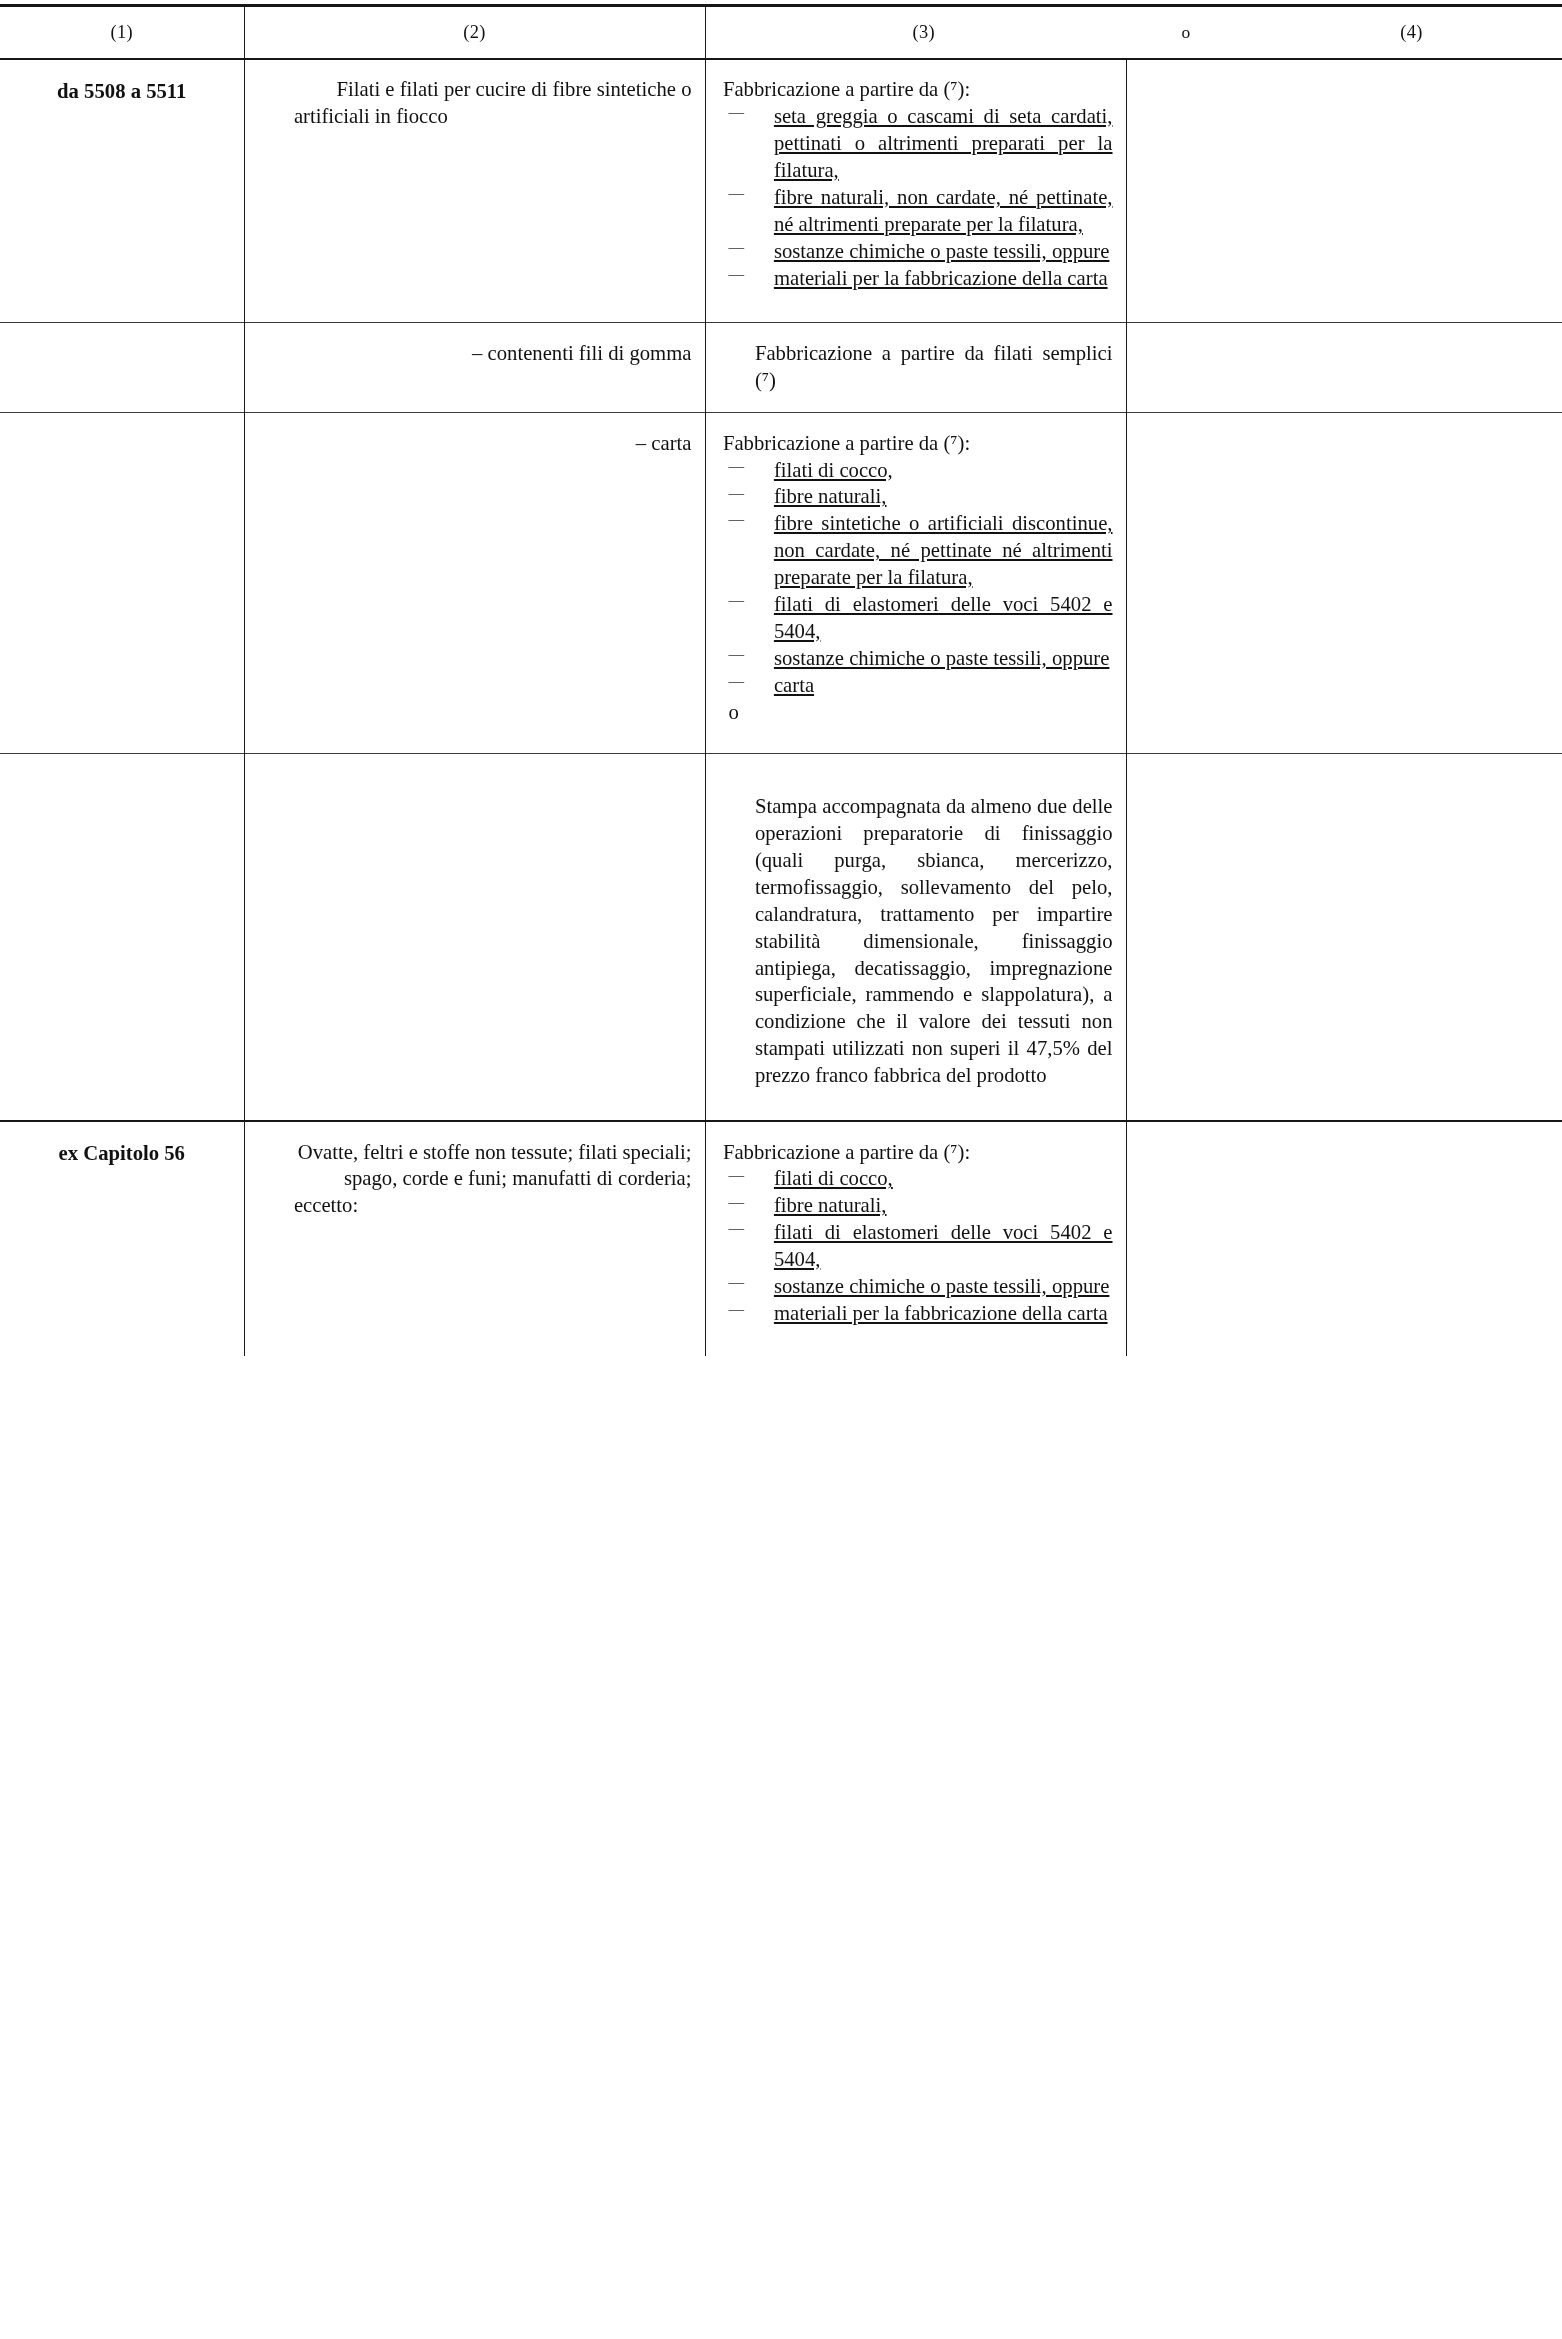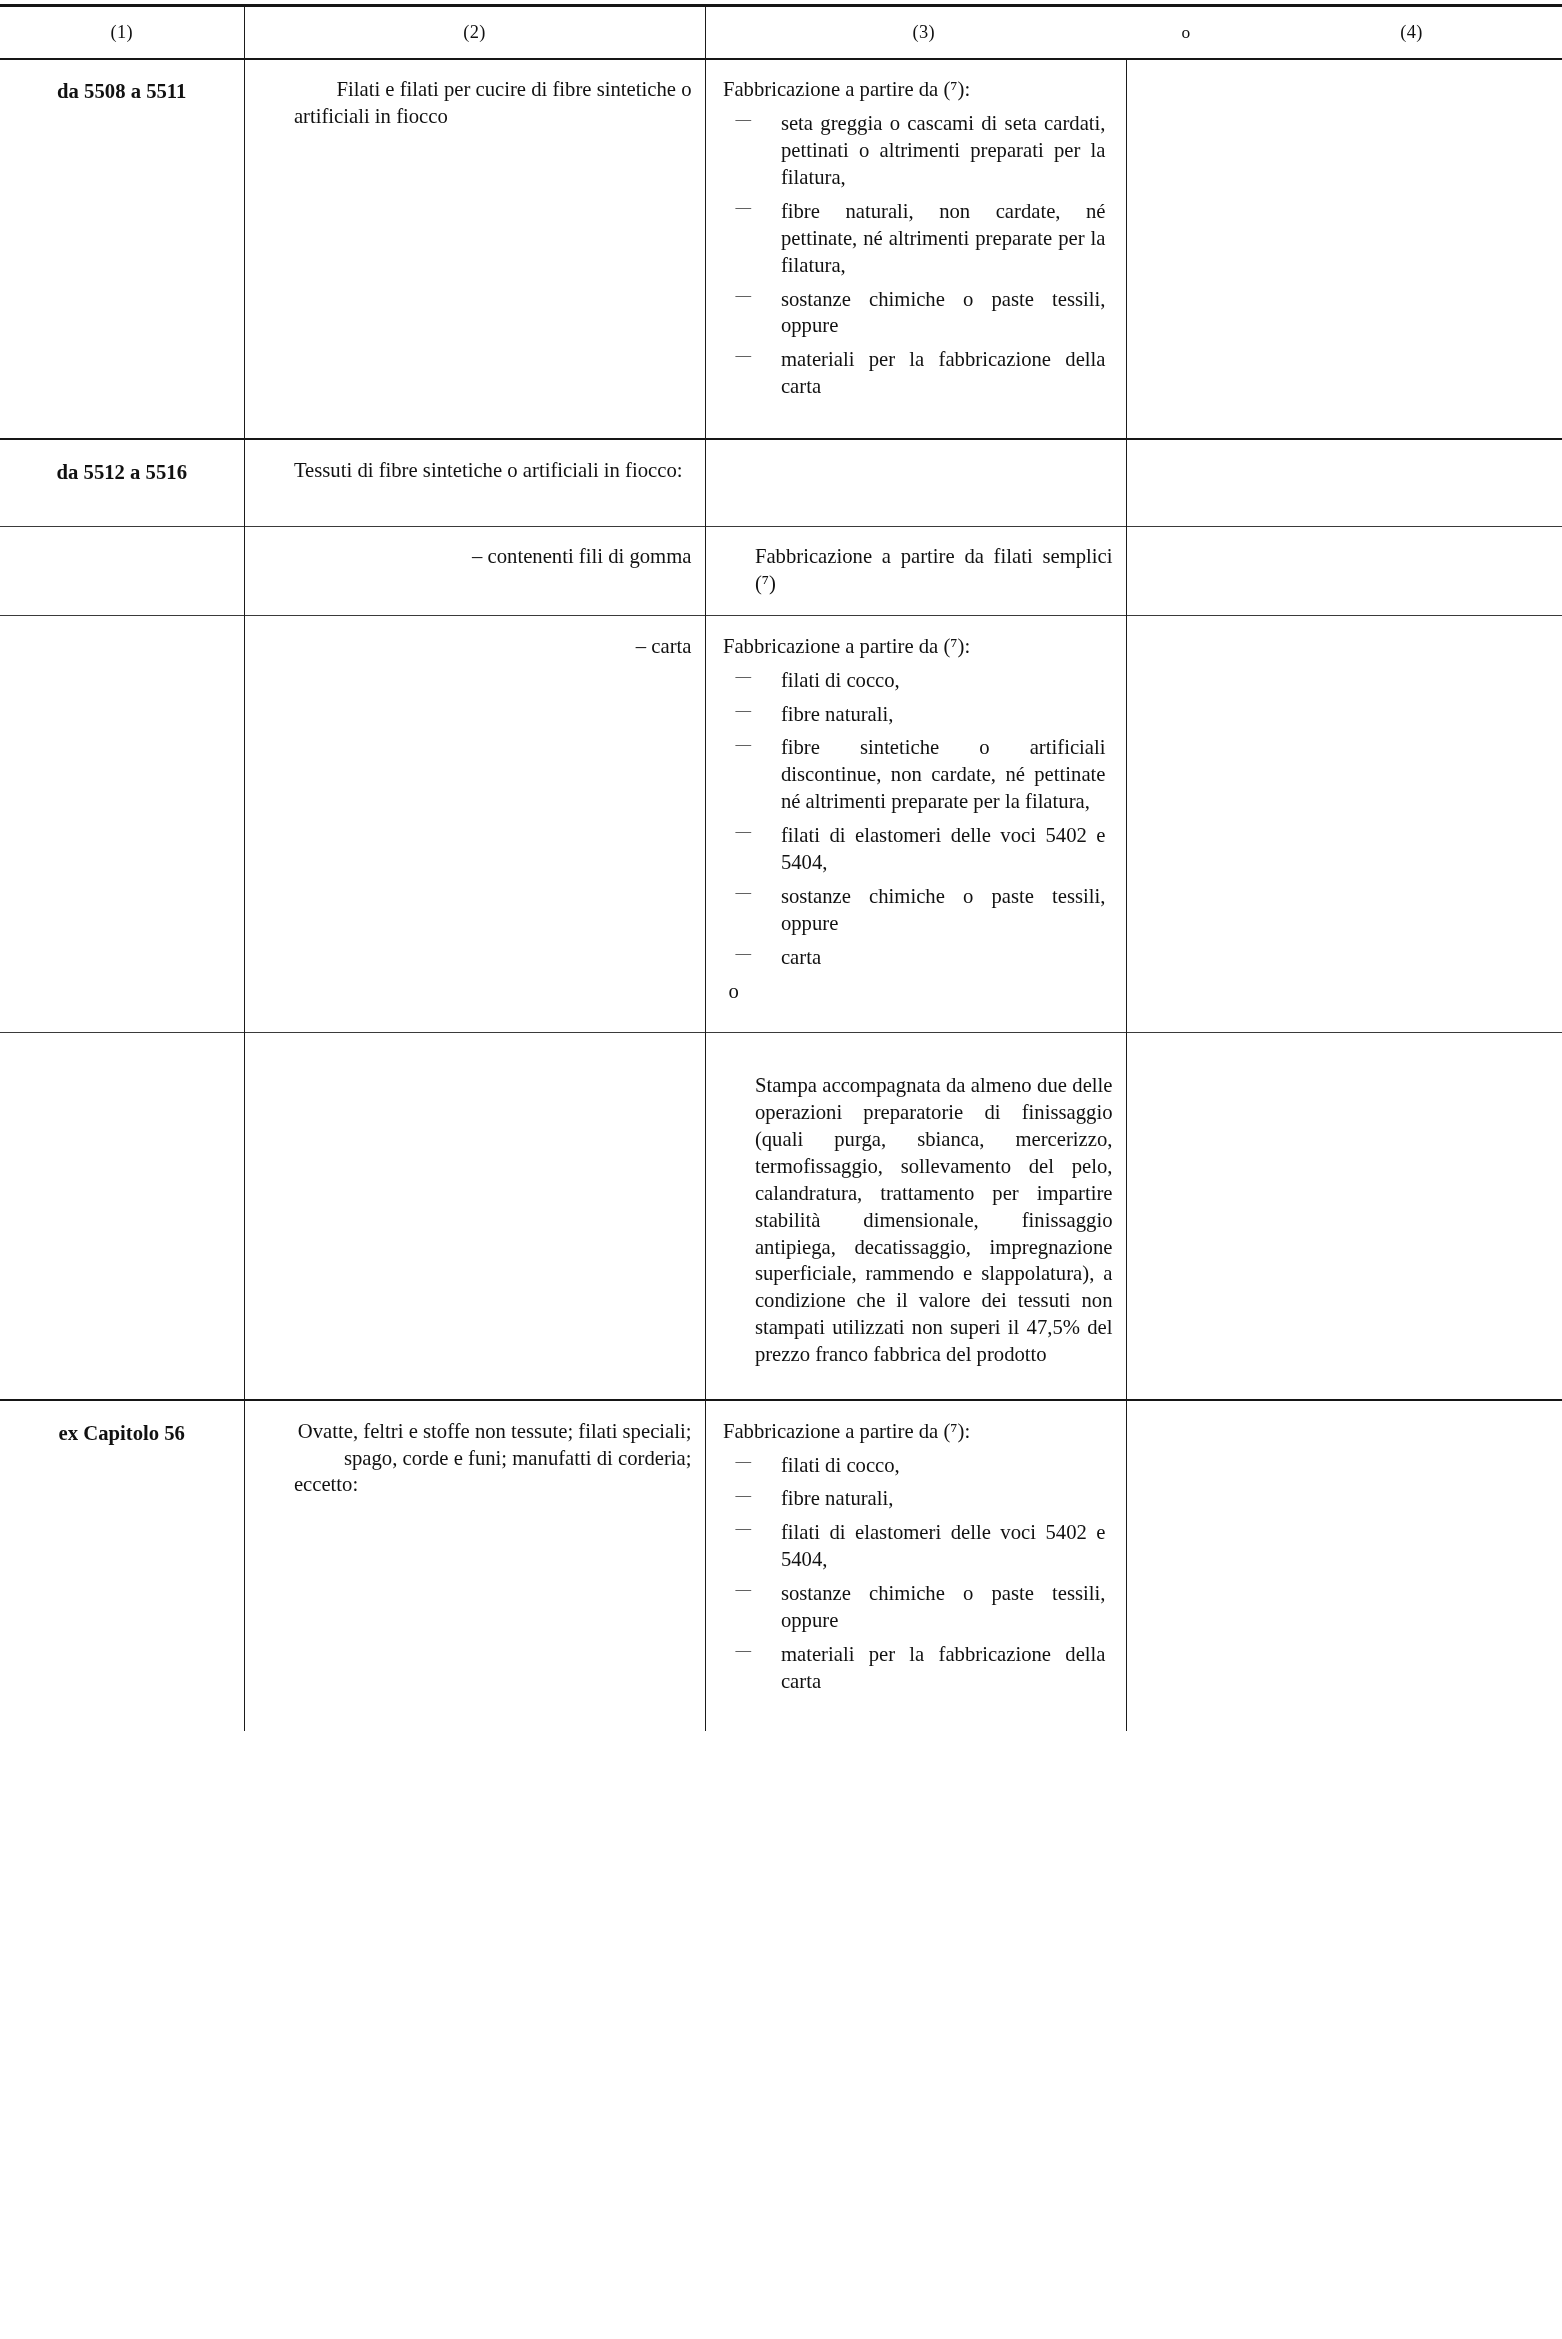--- a/index.html
+++ b/index.html
@@ -113,21 +113,22 @@
   ul.dashlist {
     margin: 0;
     padding: 0;
     list-style: none;
   }
   ul.dashlist li {
     position: relative;
     padding-left: 51px;
     text-align: justify;
     text-align-last: left;
-    margin: 7px;
+    margin: 0;
+    text-decoration: underline;
   }
   ul.dashlist li::before {
     content: "—";
     position: absolute;
     left: 5.5px;
     top: -0.9px;
     font-size: 15.6px;
     color: #2a2a2a;
   }
   .plain-o { margin-left: 5.5px; }
@@ -182,34 +183,20 @@
             <li>sostanze chimiche o paste tessili, oppure</li>
             <li>materiali per la fabbricazione della carta</li>
           </ul>
         </div>
       </td>
       <td>
         <div class="cell col4"></div>
       </td>
     </tr>
 
-    <tr class="body-row rule-heavy">
-      <td>
-        <div class="cell col1">da 5512 a 5516</div>
-      </td>
-      <td class="vsep-l">
-        <div class="cell col2 just" style="padding-bottom:42px">Tessuti di fibre sintetiche o artificiali in fiocco:</div>
-      </td>
-      <td class="vsep-l vsep-r">
-        <div class="cell col3"></div>
-      </td>
-      <td>
-        <div class="cell col4"></div>
-      </td>
-    </tr>
 
     <tr class="body-row rule-light">
       <td>
         <div class="cell col1"></div>
       </td>
       <td class="vsep-l">
         <div class="cell col2" style="padding-bottom:44px">– contenenti fili di gomma</div>
       </td>
       <td class="vsep-l vsep-r">
         <div class="cell col3 just">Fabbricazione a partire da filati semplici (⁷)</div>

